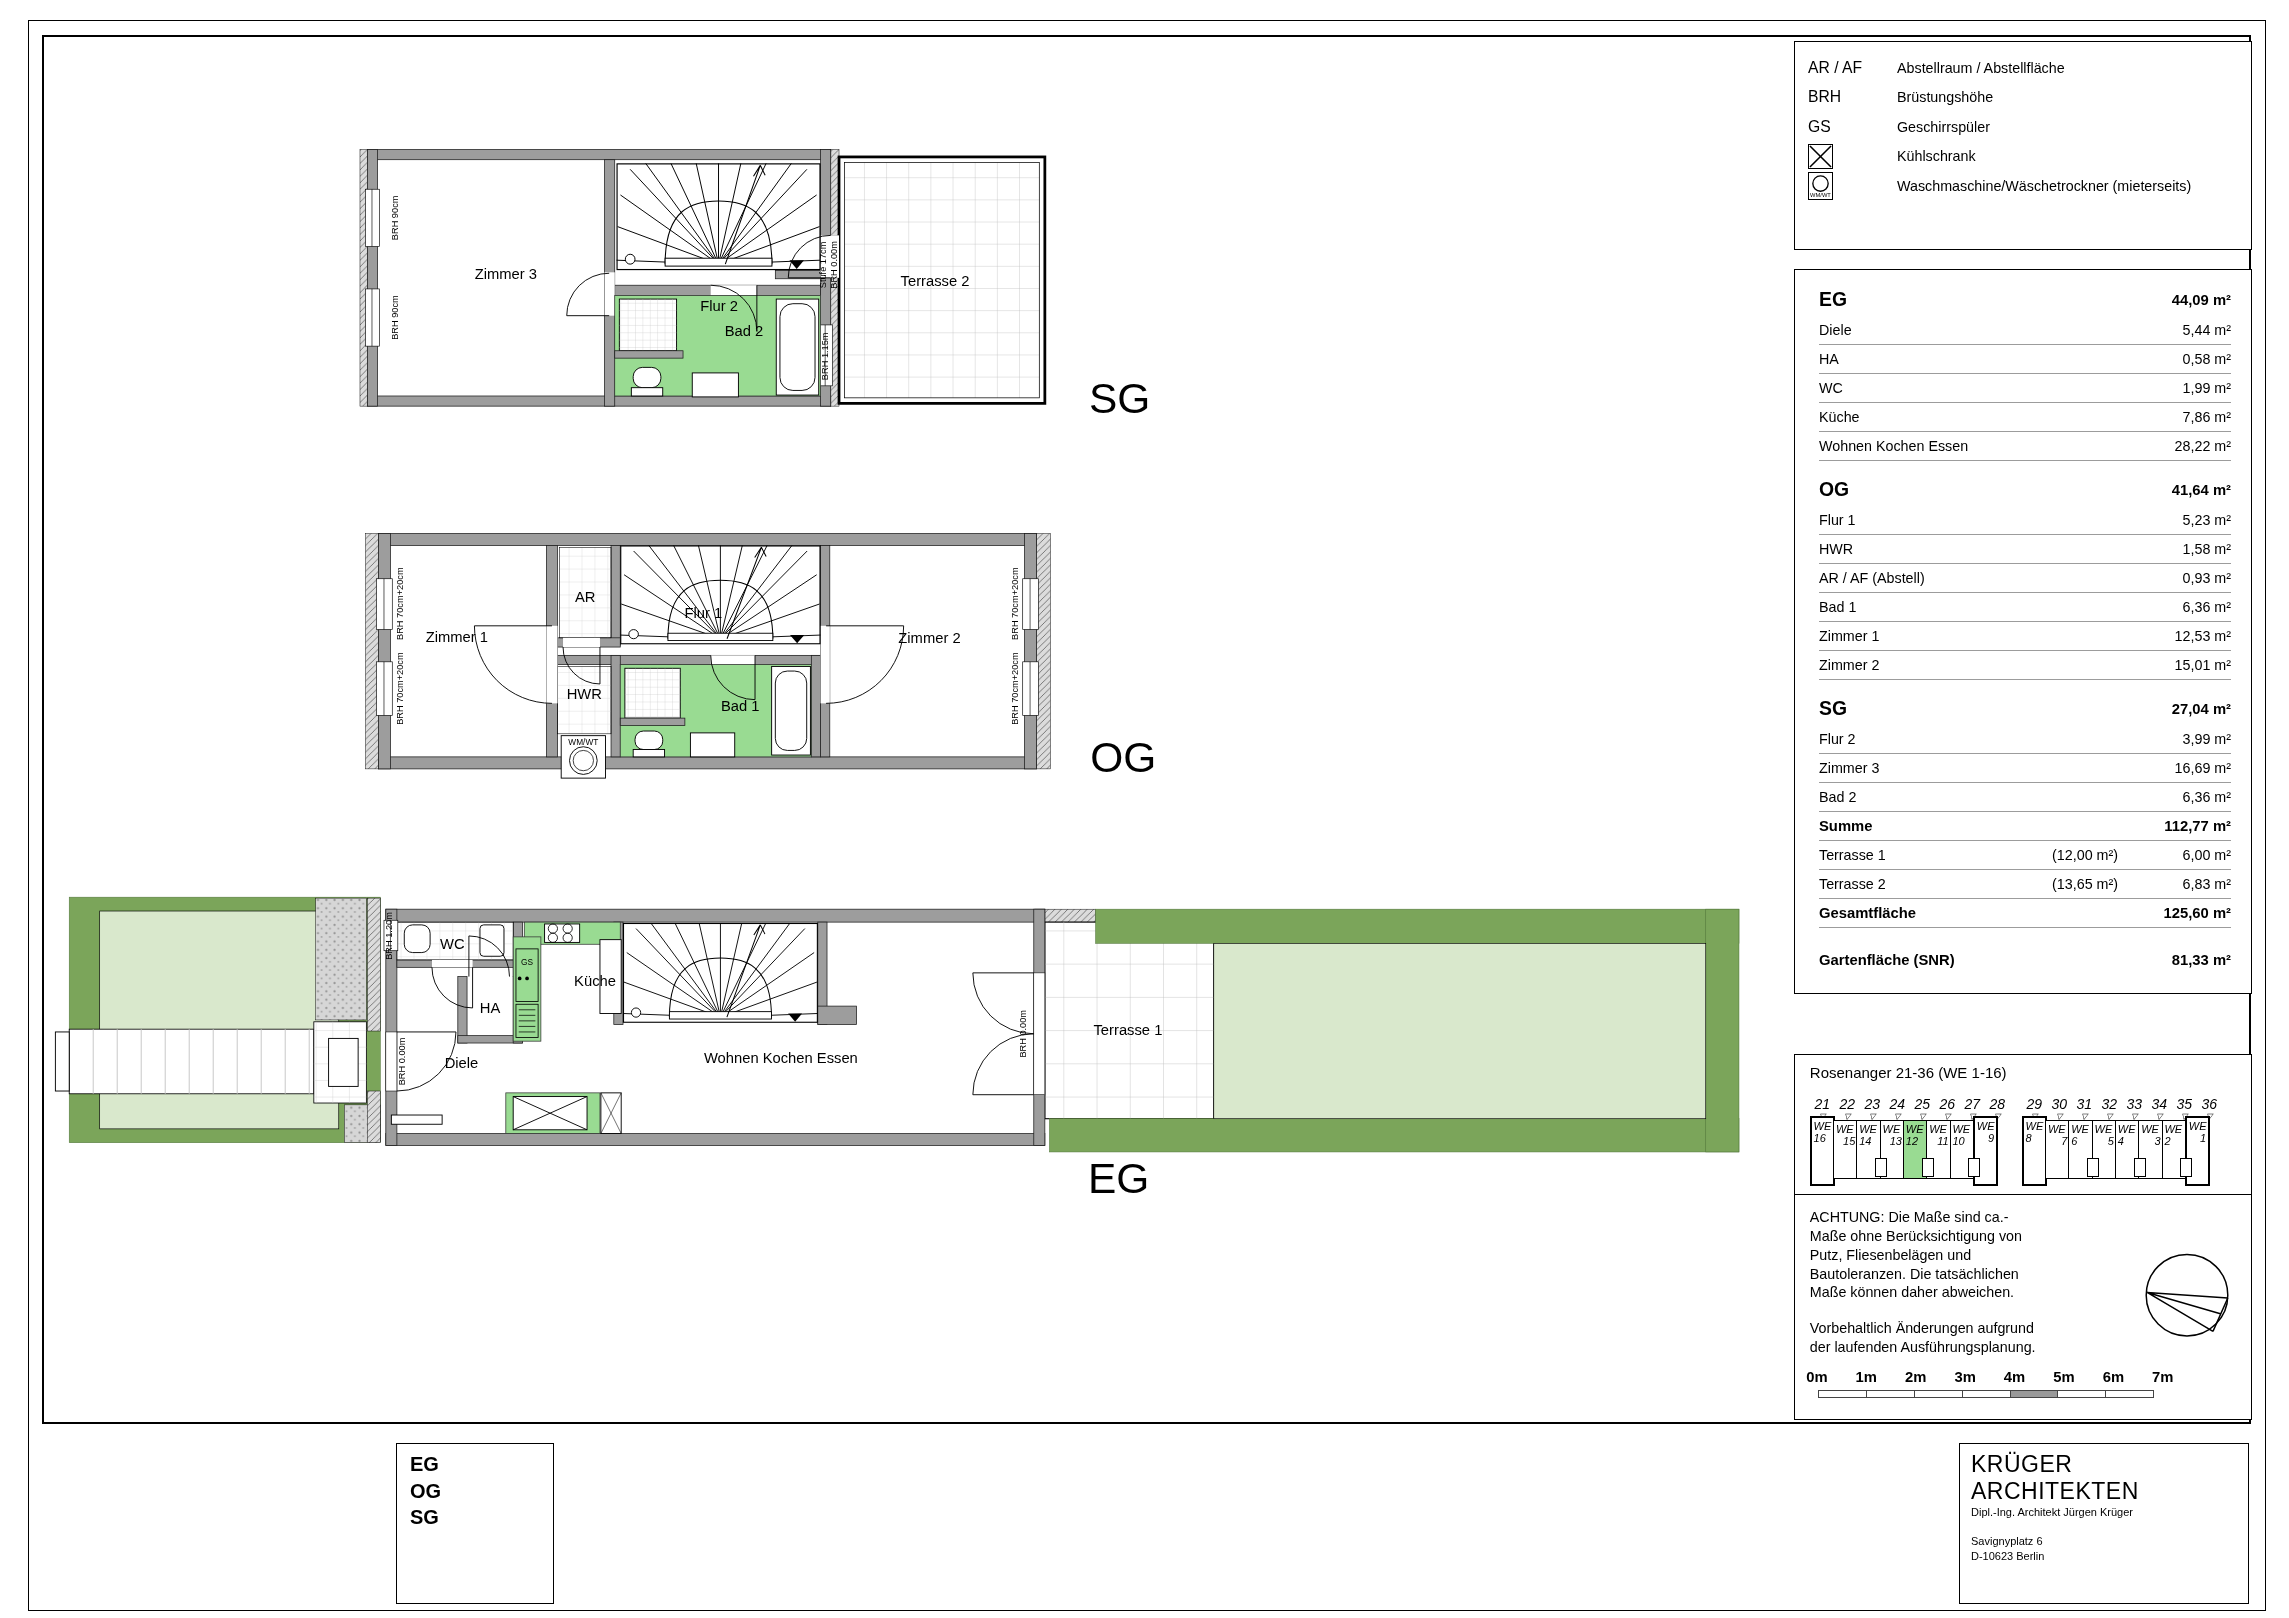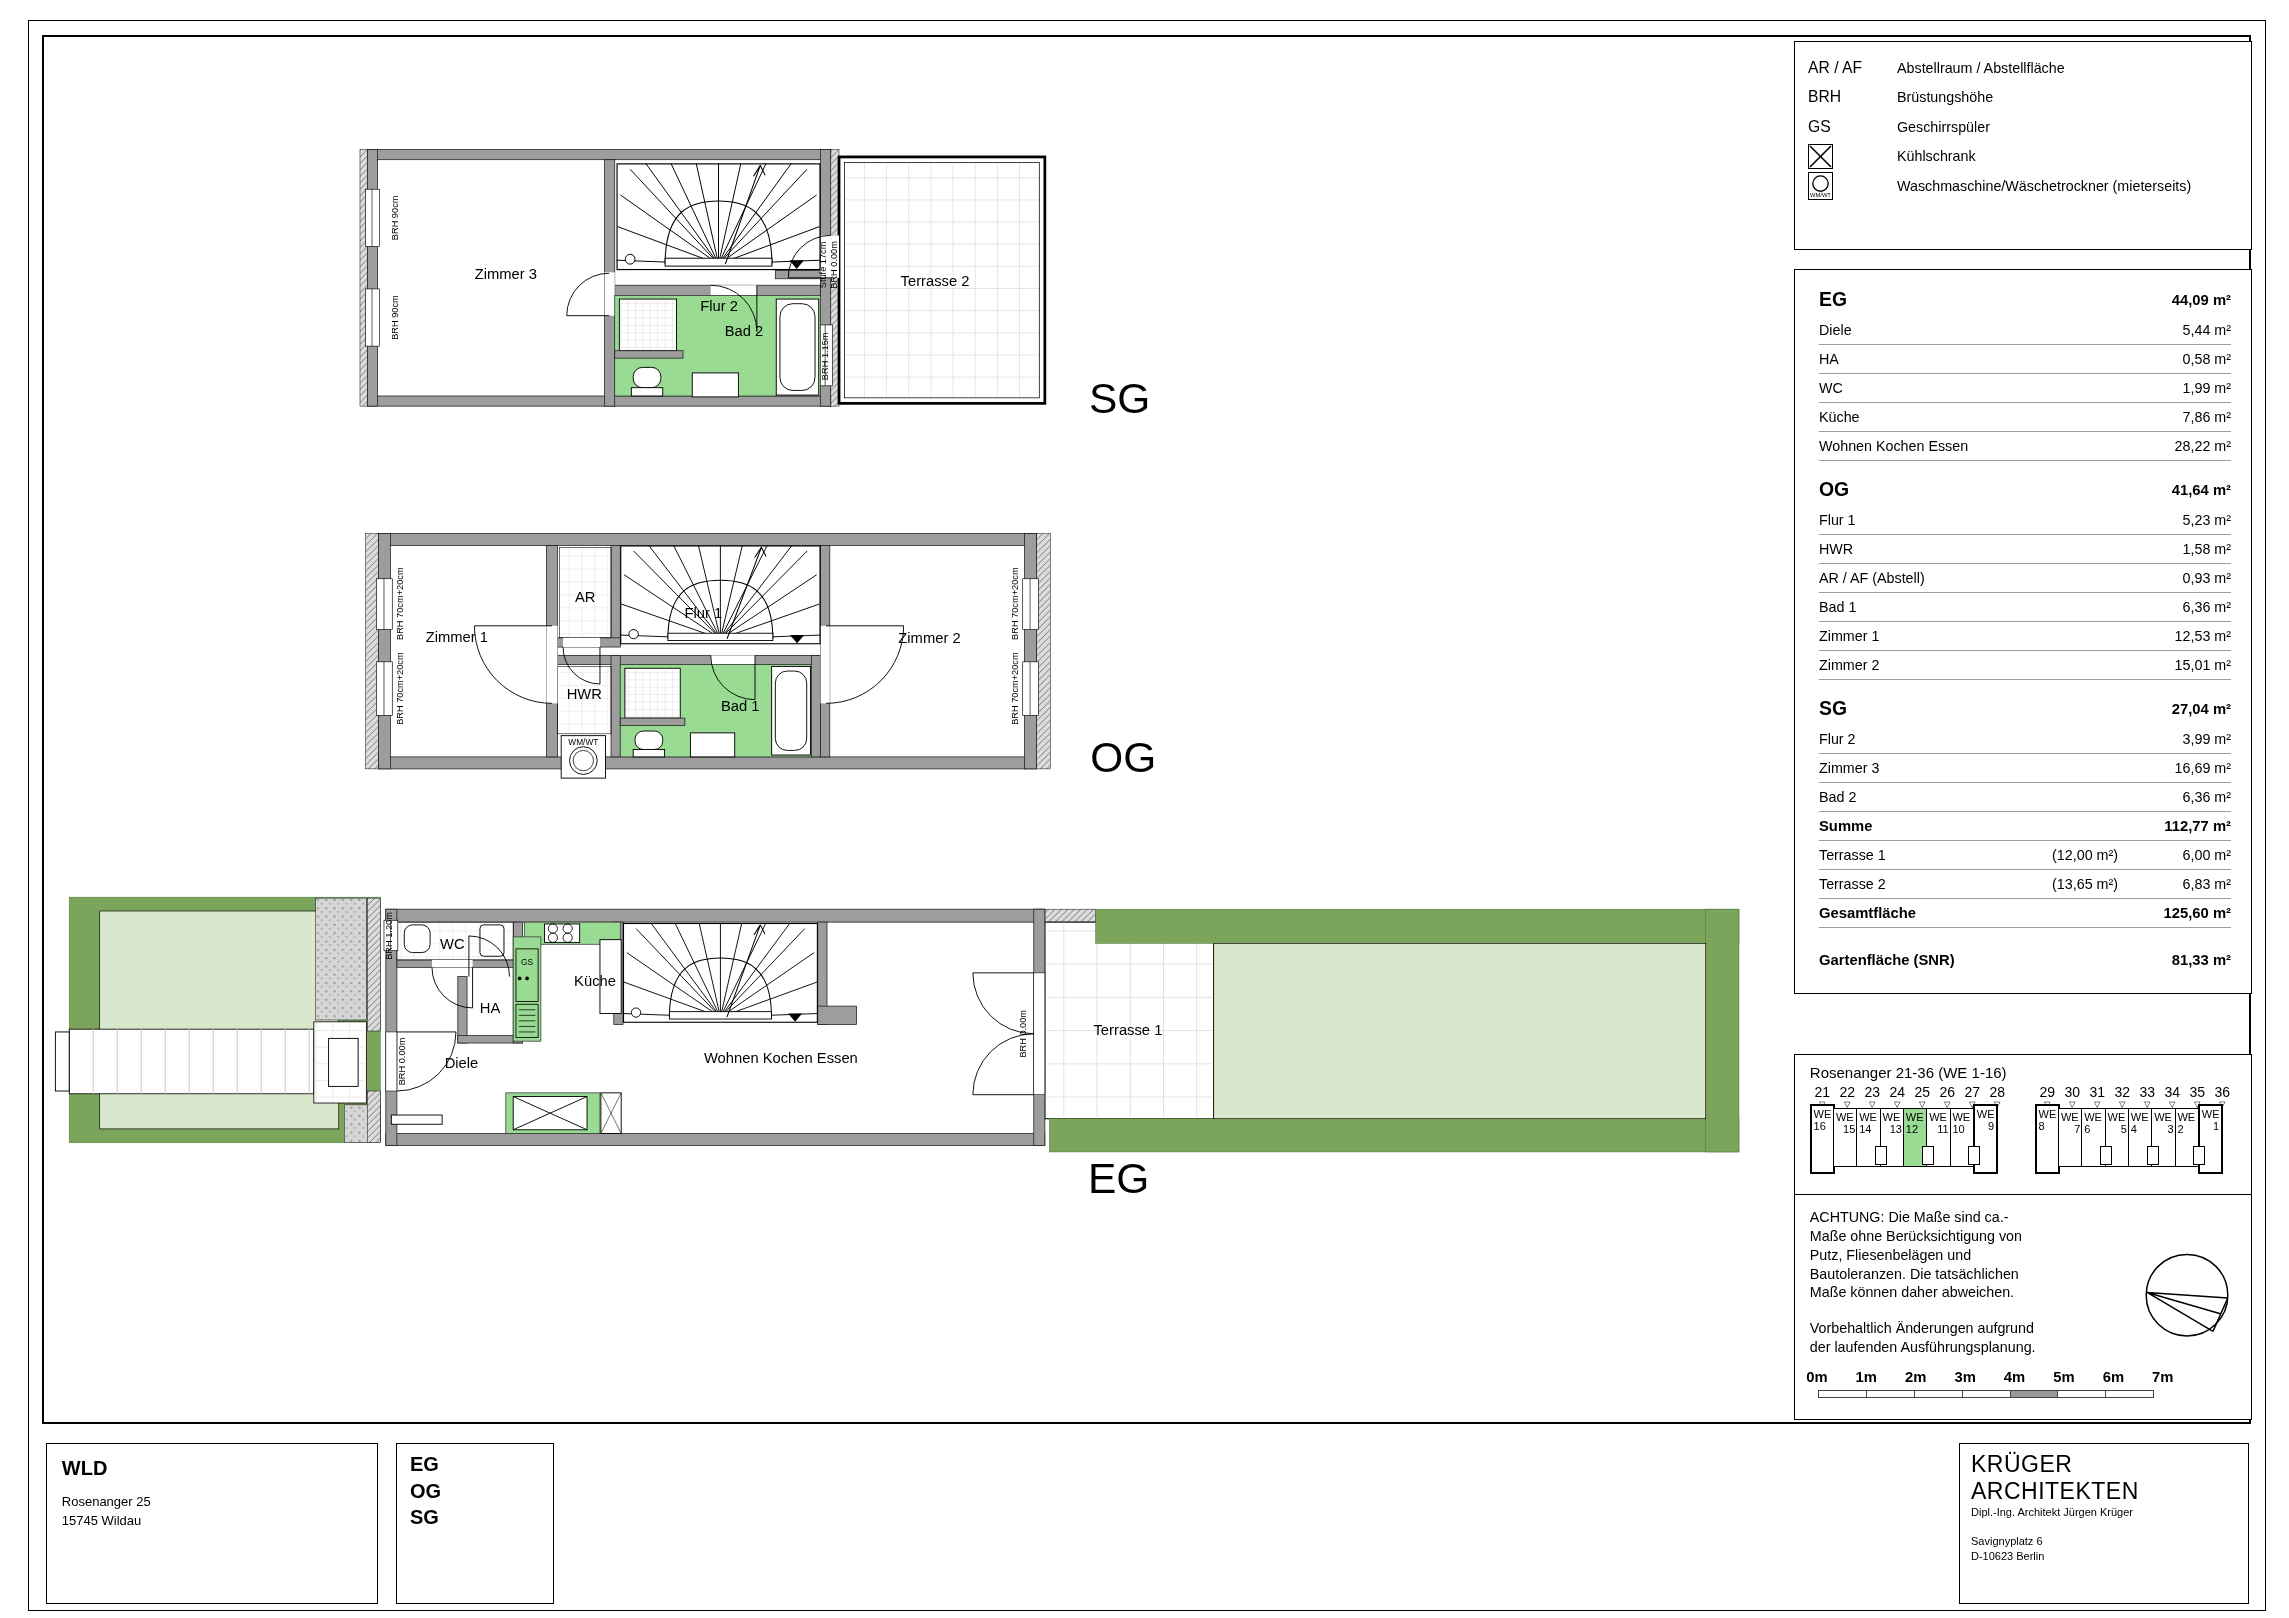--- a/index.html
+++ b/index.html
@@ -32,21 +32,21 @@
   .arow.head{height:33px;border-bottom:none;font-size:14.3px;}
   .arow.head .lb{font-size:19.4px;font-weight:bold;}
   .arow.head .val{font-weight:bold;font-size:14.8px;}
   .arow.bold{font-weight:bold;font-size:14.8px;}
   .gap{height:12px;}
   .gap2{height:17.5px;}
   .nb{border-bottom:none;}
   
   #wepanel{left:1794px;top:1054px;width:458px;height:162px;padding:9.2px 11px 0 14.8px;}
   .wetitle{font-size:15px;margin-bottom:3.7px;}
-  .housewrap{display:flex;gap:25px;margin-top:4px;}
+  .housewrap{display:flex;gap:12px;margin-top:16px;font-style:italic;}
   .hgroup{display:flex;flex-direction:column;}
   .numrow{display:flex;}
   .numcell{width:25px;display:flex;flex-direction:column;align-items:center;font-size:14px;line-height:1;}
   .numcell .tri{font-size:8.3px;line-height:1;margin-top:0.9px;}
   .unitrow{display:flex;align-items:flex-start;height:79px;}
   .unit{width:25px;height:59px;border:1.7px solid #000;margin-left:-1.7px;background:#fff;
         font-size:11px;line-height:1.1;padding:1.8px 0.9px 0 1.8px;position:relative;}
   .unit:first-child{margin-left:0;}
   .unit.end{height:70px;margin-top:-4.6px;border-width:2px;}
   .unit.hl{background:var(--fixture_green);}
@@ -636,27 +636,20 @@
           <i></i>
           <i></i>
           <i></i>
           <i class="f"></i>
           <i></i>
           <i></i>
       </div>
     </div>
   </div>
 
-  <div class="abs tbox" id="wldbox">
-    <div class="nm">WLD</div>
-    <div class="ad">
-      <div>Rosenanger 25</div>
-      <div>15745 Wildau</div>
-    </div>
-  </div>
   <div class="abs tbox" id="floorsbox">
     <div>EG</div>
     <div>OG</div>
     <div>SG</div>
   </div>
   <div class="abs tbox" id="archbox">
     <div class="an">KRÜGER ARCHITEKTEN</div>
     <div class="al">Dipl.-Ing. Architekt Jürgen Krüger</div>
     <div class="sp"></div>
     <div class="al">Savignyplatz 6</div>

